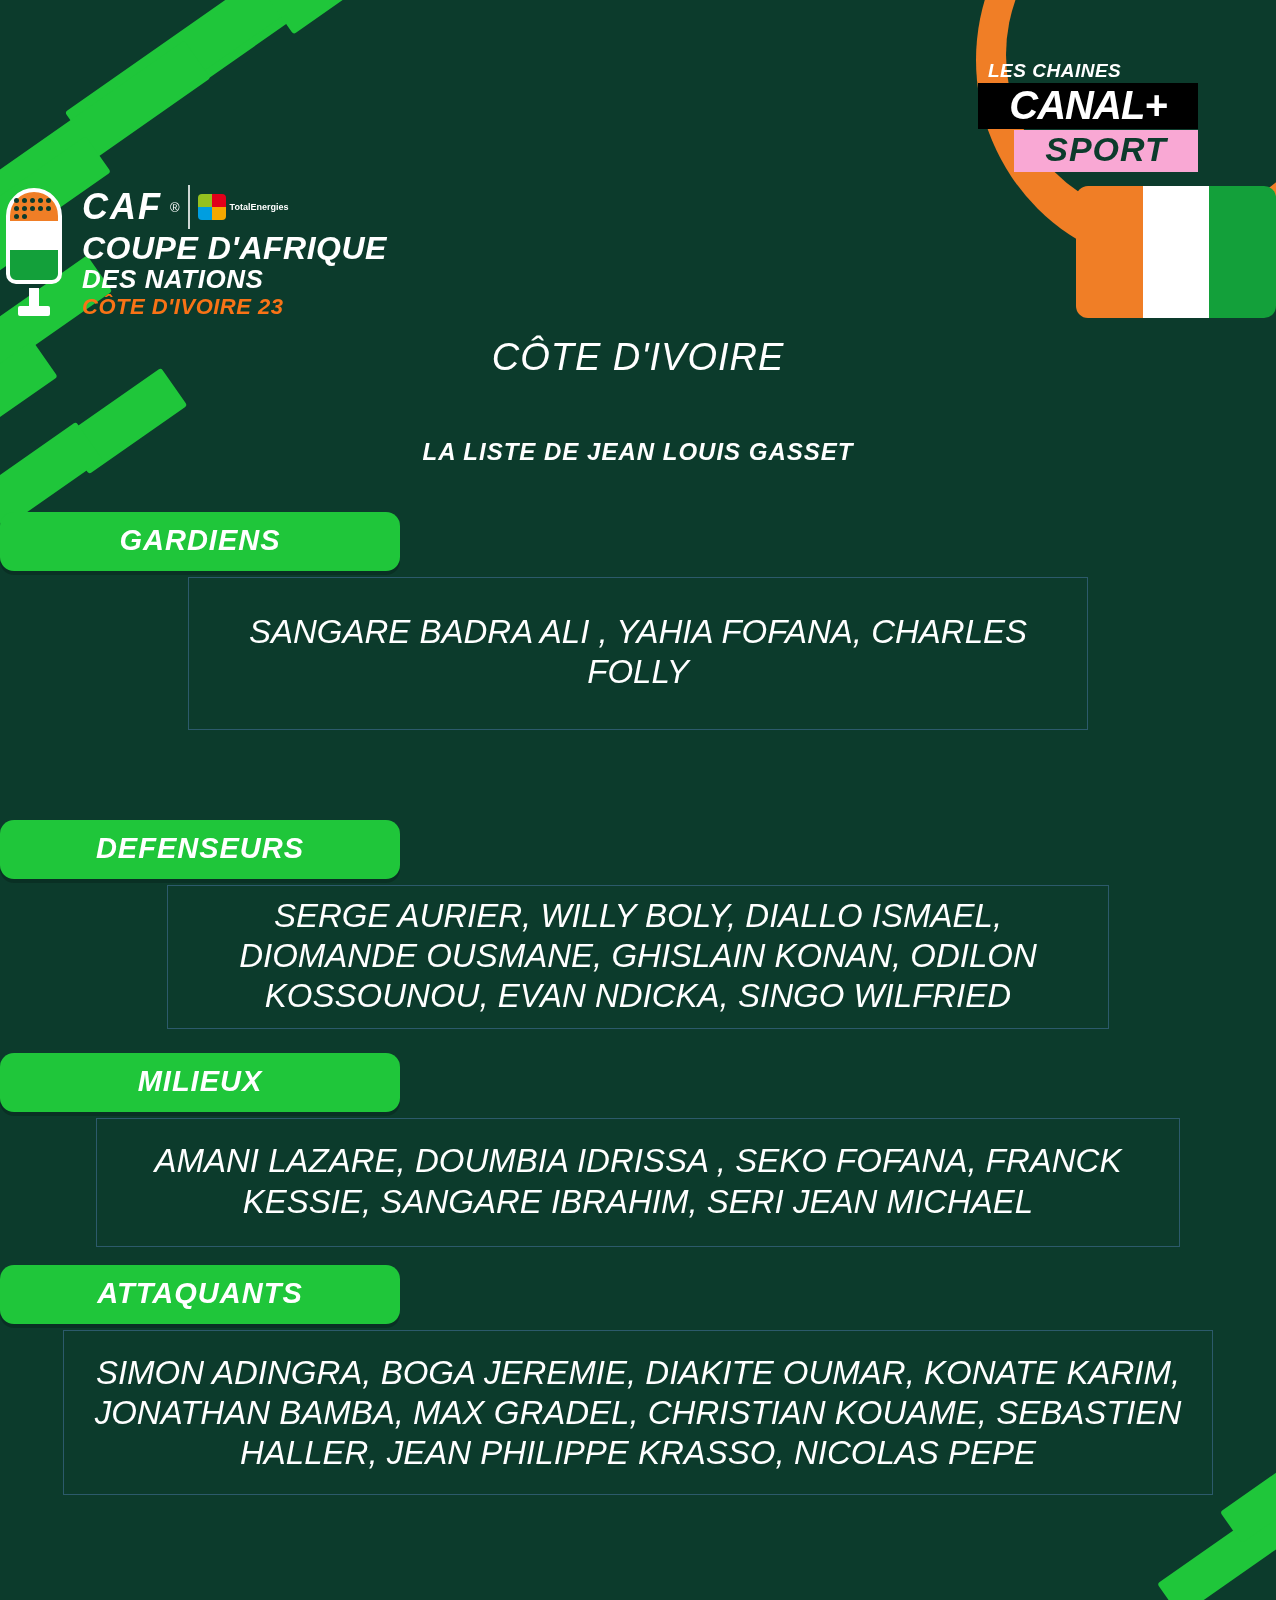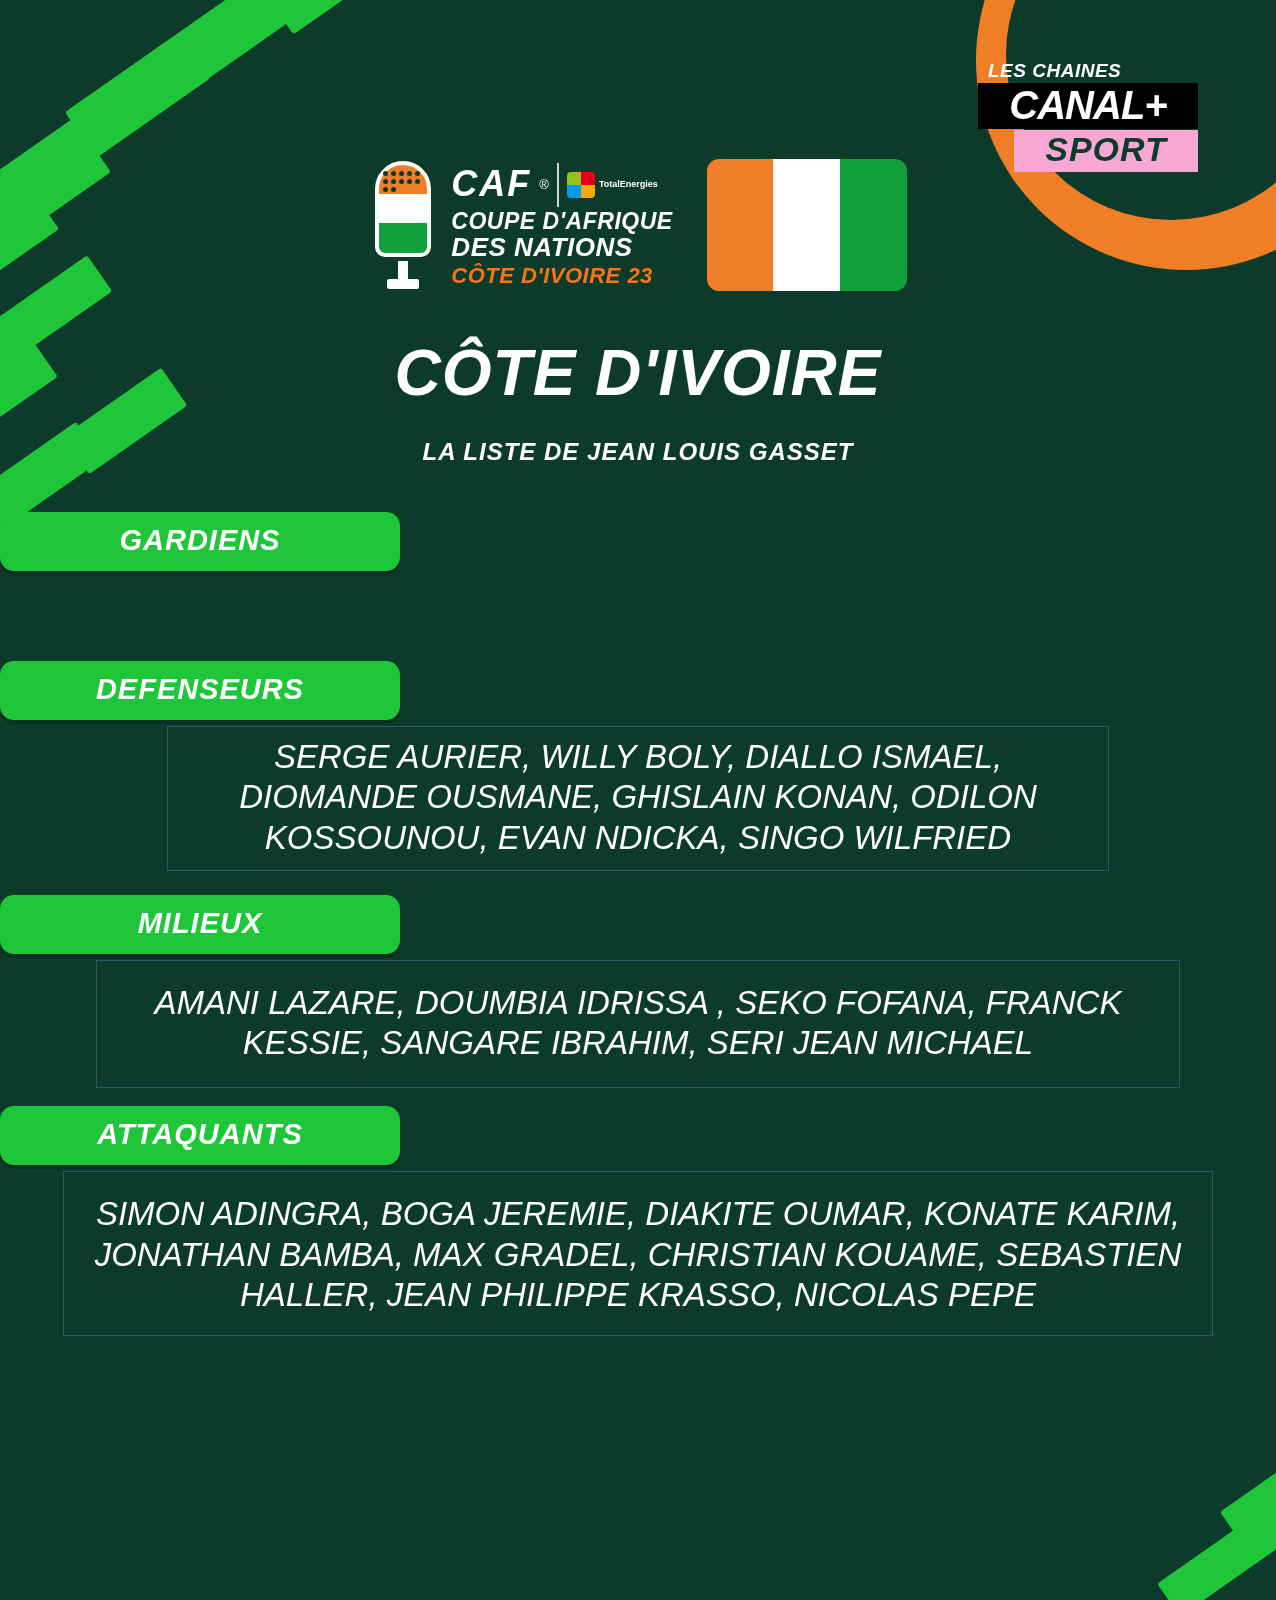--- a/index.html
+++ b/index.html
@@ -94,25 +94,25 @@
     padding: 2px 10px 4px 10px;
     display: block;
     line-height: 1.05;
     margin-left: 36px;
     margin-top: 1px;
   }
 
   
   .header-row {
     position: absolute;
-    top: 155px;
+    top: 182px;
     left: 0;
     width: 100%;
     display: flex;
-    justify-content: center;
+    justify-content: space-between;
     align-items: center;
     gap: 34px;
     z-index: 5;
   }
   .caf-block { display: flex; align-items: center; gap: 14px; }
 
   .trophy {
     width: 68px;
     height: 140px;
     position: relative;
@@ -159,21 +159,21 @@
   .caf-te {
     display: flex; align-items: center; gap: 4px;
     background: transparent;
   }
   .te-mark {
     width: 28px; height: 26px; border-radius: 4px;
     background: conic-gradient(#e2001a 0 25%, #f6a800 25% 50%, #009ee0 50% 75%, #95c11f 75% 100%);
   }
   .te-text { font-size: 9px; font-weight: bold; color: #fff; }
   .caf-line2 {
-    font-size: 23px; font-weight: bold; font-style: italic;
+    font-size: 32px; font-weight: bold; font-style: italic;
     letter-spacing: 0.5px; margin-top: 3px;
   }
   .caf-line3 {
     font-size: 26px; font-weight: bold; font-style: italic;
     letter-spacing: 0.5px; margin-top: 1px;
   }
   .caf-line4 {
     margin-top: 4px;
     font-size: 22px; font-weight: bold; font-style: italic;
     color: #f97316;
@@ -192,22 +192,22 @@
   .flag .w { background: #ffffff; }
   .flag .g { background: #13a03a; }
 
   
   .country-title {
     position: absolute;
     top: 336px;
     width: 100%;
     text-align: center;
     color: #ffffff;
-    font-size: 64px;
-    font-weight: bold;
+    font-size: 38px;
+    font-weight: normal;
     font-style: italic;
     letter-spacing: 1px;
     z-index: 5;
   }
   .coach-line {
     position: absolute;
     top: 438px;
     width: 100%;
     text-align: center;
     color: #ffffff;
@@ -334,20 +334,21 @@
 
   <div class="country-title">CÔTE D'IVOIRE</div>
   <div class="coach-line">LA LISTE DE JEAN LOUIS GASSET</div>
 
   <div class="sections">
 
     <div class="section sec-keepers">
       <div class="pill-wrap">
         <div class="pill">GARDIENS</div>
       </div>
+      <div class="names-box">SANGARE BADRA ALI , YAHIA FOFANA, CHARLES FOLLY</div>
     </div>
 
     <div class="gap-a"></div>
 
     <div class="section sec-defenders">
       <div class="pill-wrap">
         <div class="pill">DEFENSEURS</div>
       </div>
       <div class="names-box">SERGE AURIER, WILLY BOLY,  DIALLO ISMAEL,  DIOMANDE OUSMANE, GHISLAIN KONAN, ODILON KOSSOUNOU, EVAN NDICKA, SINGO WILFRIED</div>
     </div>

